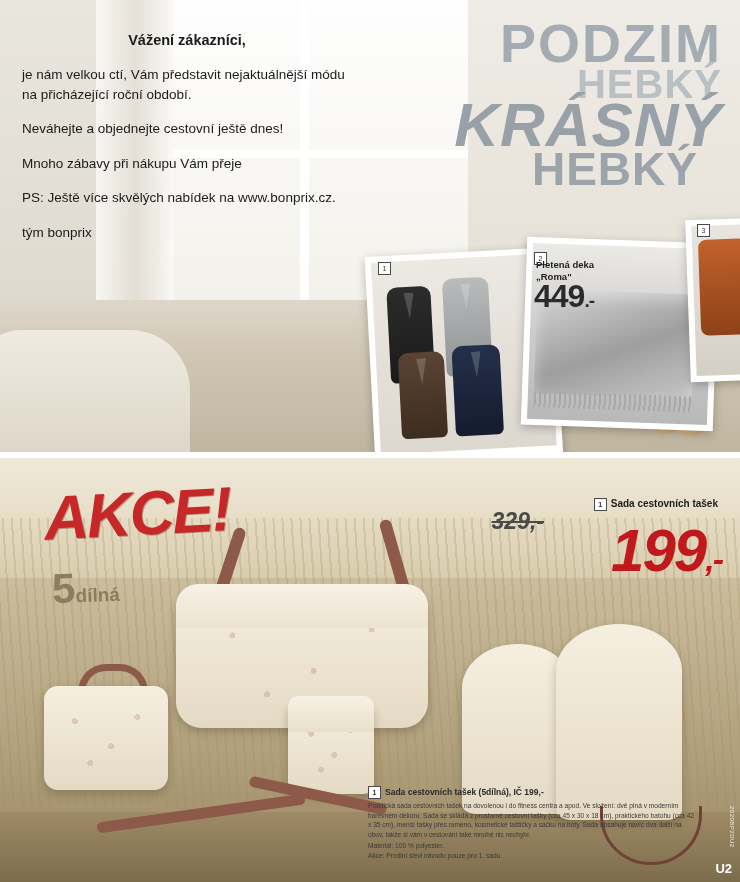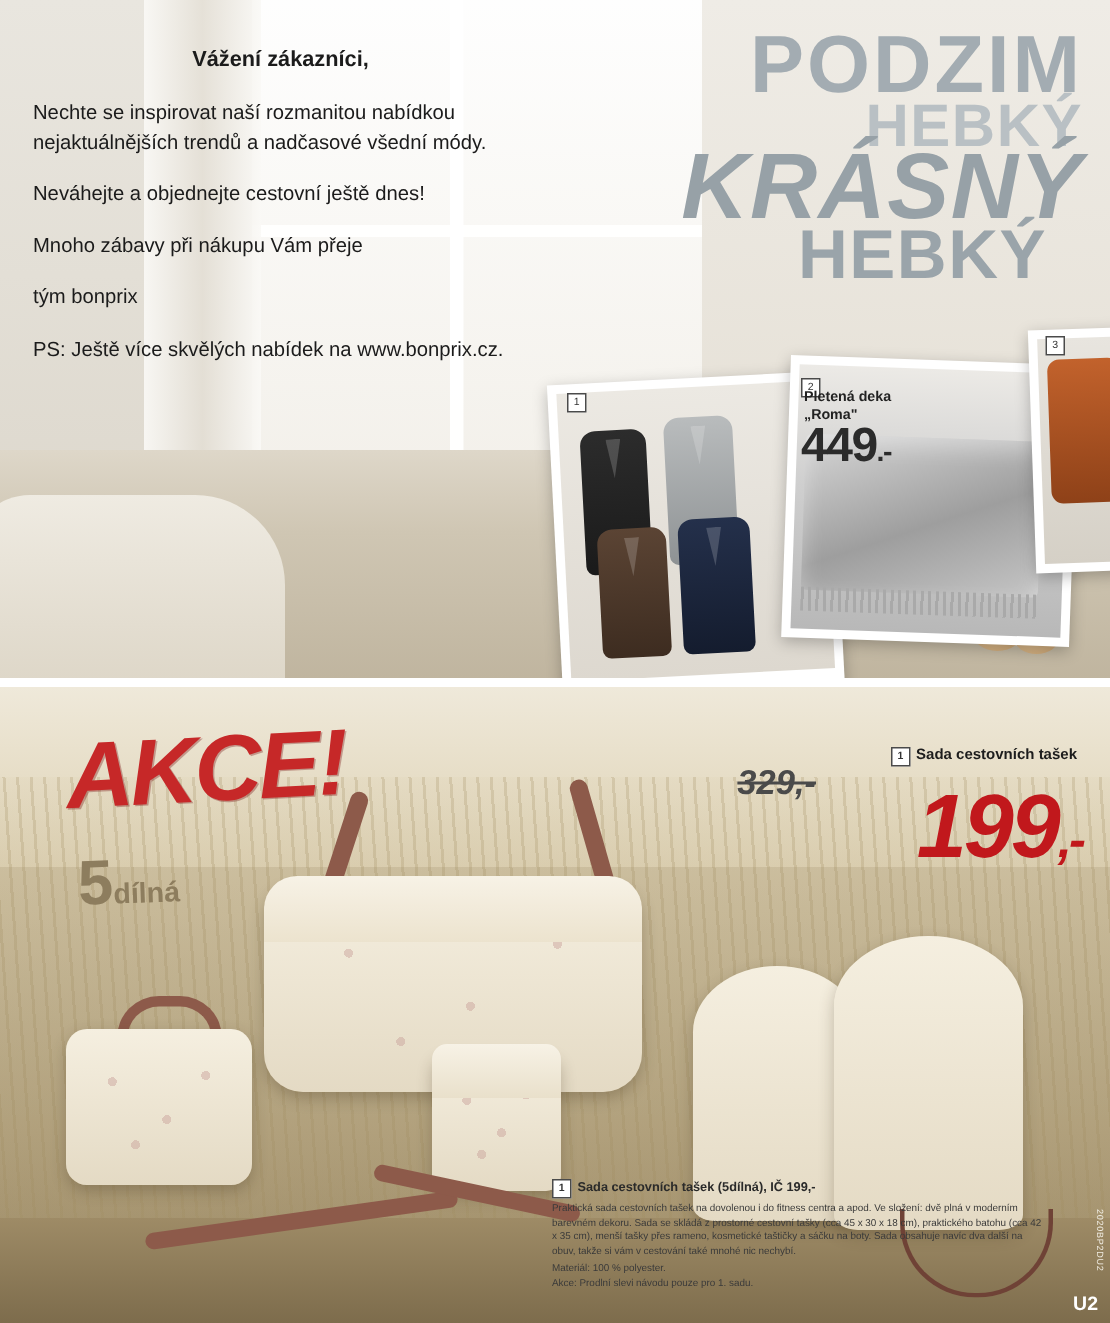--- a/index.html
+++ b/index.html
@@ -436,25 +436,25 @@
 
     <div class="autumn-title">
       <div class="l1">PODZIM</div>
       <div class="l2">HEBKÝ</div>
       <div class="l3">KRÁSNÝ</div>
       <div class="l4">HEBKÝ</div>
     </div>
 
     <div class="letter">
       <h1>Vážení zákazníci,</h1>
-      <p>Nechte se inspirovat naší rozmanitou nabídkou nejaktuálnějších trendů a nadčasové všední módy.</p>
+      <p>je nám velkou ctí, Vám představit nejaktuálnější módu na přicházející roční období.</p>
       <p>Neváhejte a objednejte cestovní ještě dnes!</p>
       <p>Mnoho zábavy při nákupu Vám přeje</p>
+      <p>PS: Ještě více skvělých nabídek na www.bonprix.cz.</p>
       <p>tým bonprix</p>
-      <p>PS: Ještě více skvělých nabídek na www.bonprix.cz.</p>
     </div>
 
     <div class="photo-card card-vests">
       <div class="inner">
         <div class="vest vest-black"></div>
         <div class="vest vest-grey"></div>
         <div class="vest vest-brown"></div>
         <div class="vest vest-navy"></div>
       </div>
     </div>

